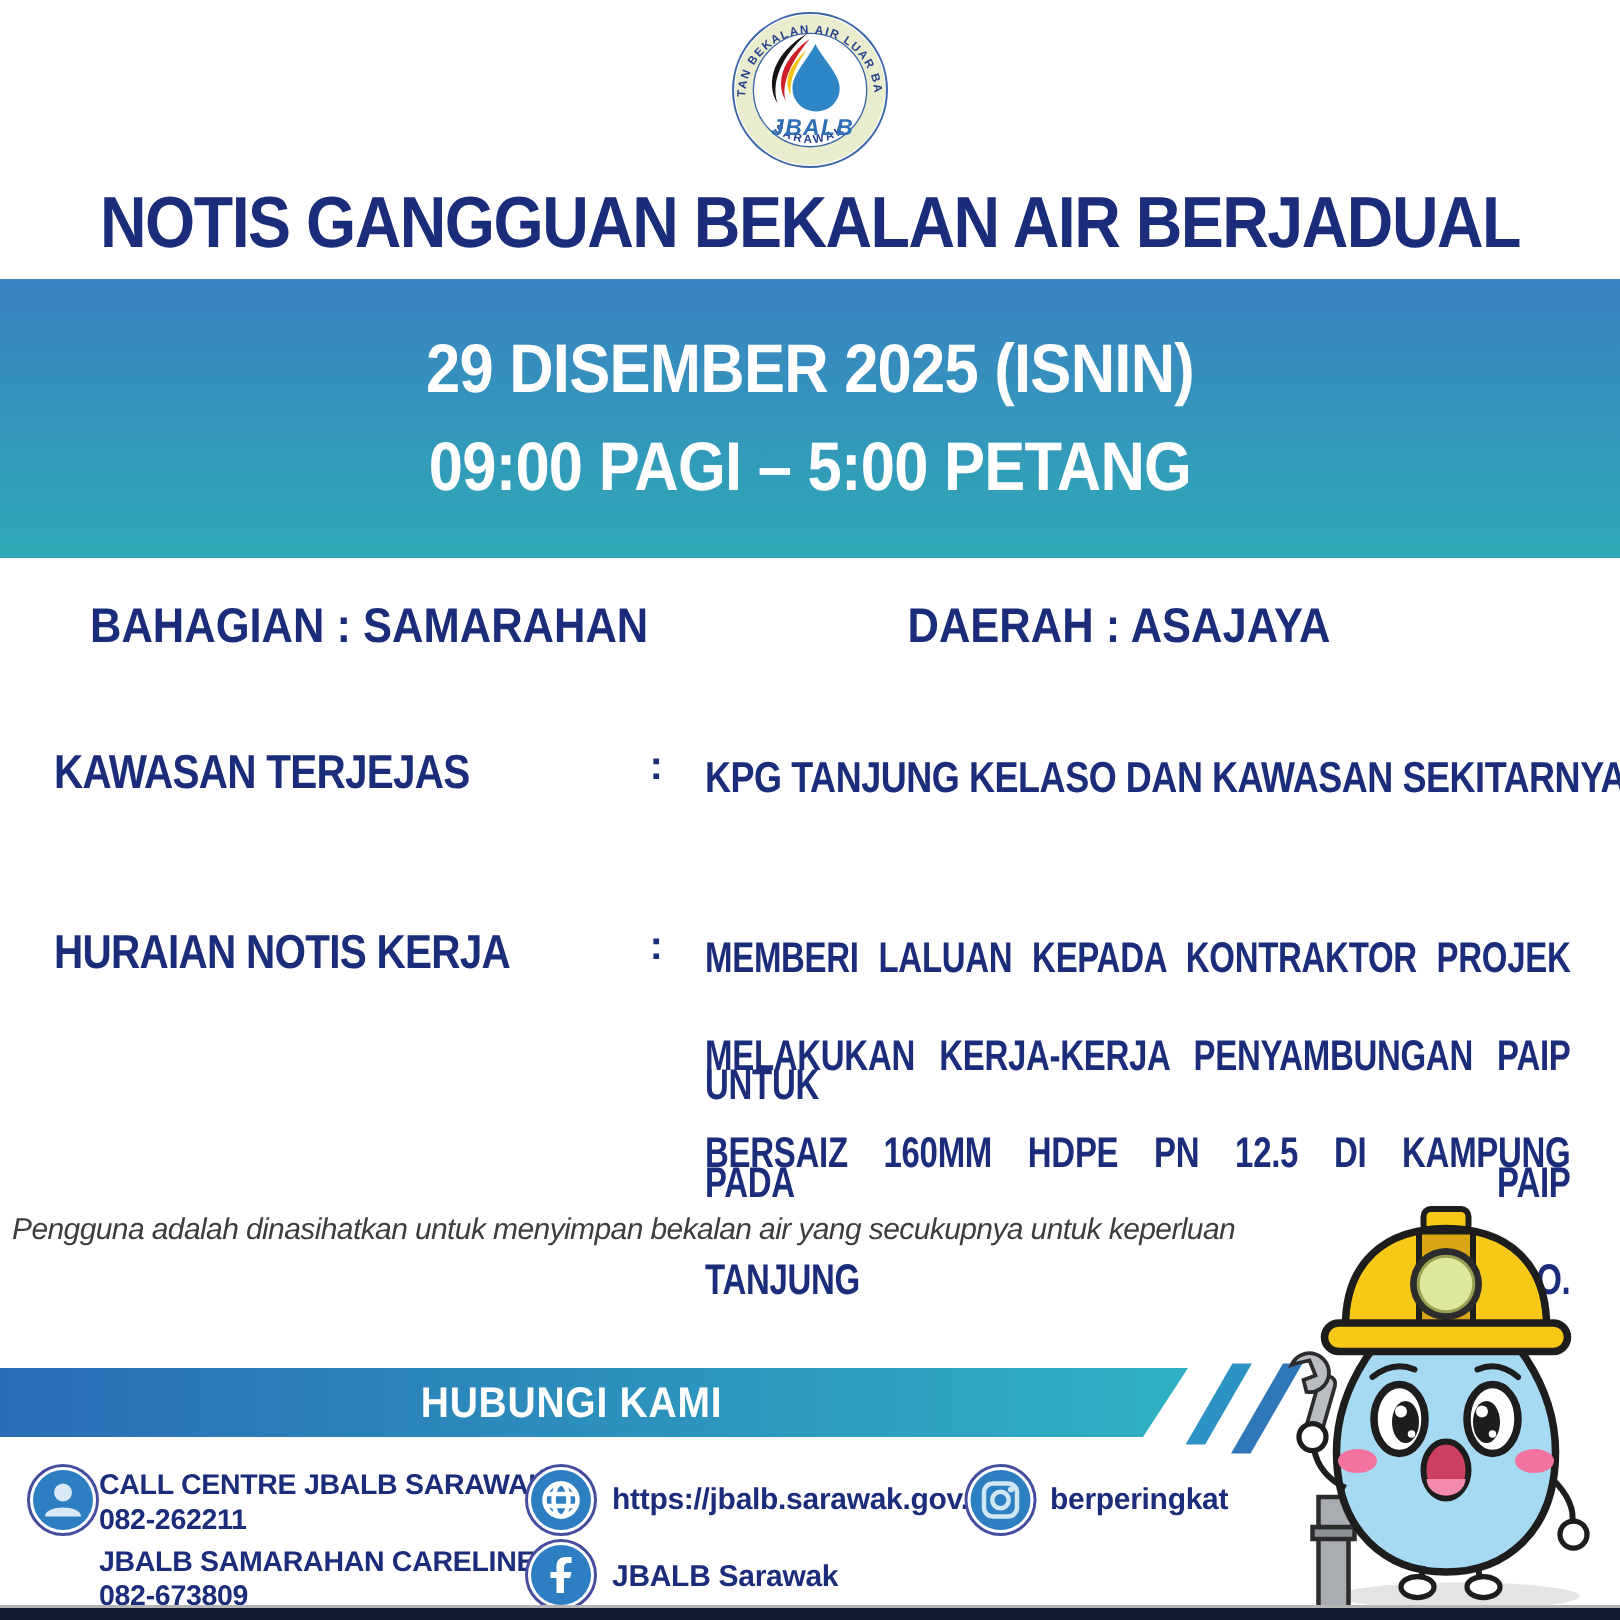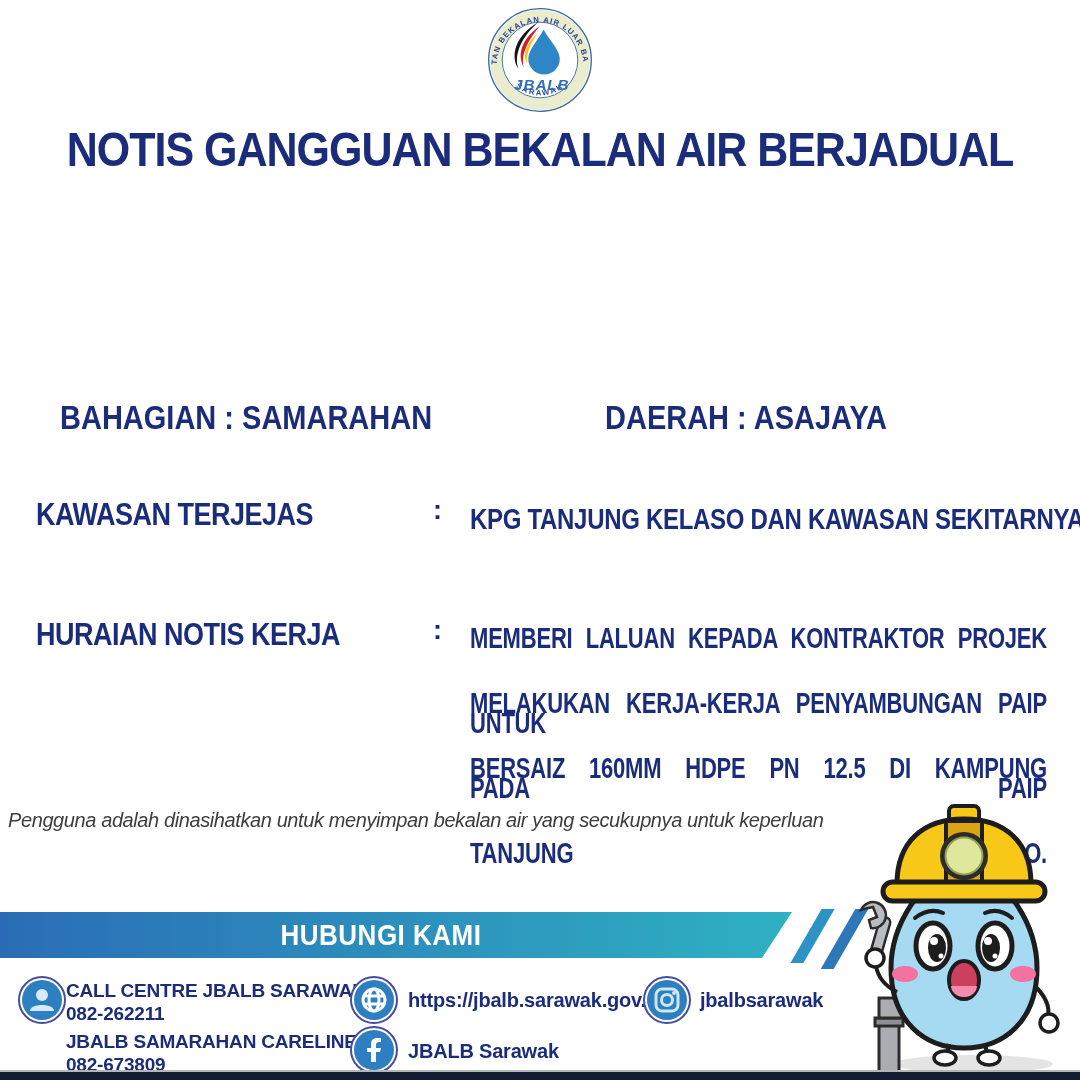--- a/index.html
+++ b/index.html
@@ -90,20 +90,24 @@
       <path d="M58 18 C34 32 26 54 36 70 C30 52 42 32 58 18 Z" fill="#141414"></path>
       <path d="M60 22 C40 36 34 54 42 68 C38 54 48 36 60 22 Z" fill="#cf1f26"></path>
       <path d="M58 30 C44 42 40 54 46 64 C44 54 50 40 58 30 Z" fill="#f4c40e"></path>
       <path d="M64 26 C58 38 47 48 47 59 A 17.5 17 0 0 0 82 59 C82 48 70 38 64 26 Z" fill="#2f86c6"></path>
     </g>
     <text x="62" y="93" text-anchor="middle" font-family="Liberation Sans, sans-serif" font-size="17" font-weight="bold" font-style="italic" fill="#2f6fb5" letter-spacing="1">JBALB</text>
   </svg>
 
   <div class="title">NOTIS GANGGUAN BEKALAN AIR BERJADUAL</div>
 
+  <div class="banner">
+    <div class="line">29 DISEMBER 2025 (ISNIN)</div>
+    <div class="line">09:00 PAGI – 5:00 PETANG</div>
+  </div>
 
   <div class="region" style="left:60px;">BAHAGIAN : SAMARAHAN</div>
   <div class="region" style="left:605px;">DAERAH : ASAJAYA</div>
 
   <div class="dlabel" style="top:497px;">KAWASAN TERJEJAS</div>
   <div class="dcolon" style="top:495px;">:</div>
   <div class="kvalue" style="top:503px;">KPG TANJUNG KELASO DAN KAWASAN SEKITARNYA.</div>
 
   <div class="dlabel" style="top:617px;">HURAIAN NOTIS KERJA</div>
   <div class="dcolon" style="top:615px;">:</div>
@@ -159,21 +163,21 @@
 
   <div class="icon-ring" style="left:643px;top:976px;">
     <div class="icon-circle">
       <svg width="40" height="40" viewBox="0 0 40 40">
         <rect x="9" y="9" width="22" height="22" rx="6" fill="none" stroke="#cfe6f5" stroke-width="3"></rect>
         <circle cx="20" cy="20" r="5.5" fill="none" stroke="#cfe6f5" stroke-width="3"></circle>
         <circle cx="27" cy="13" r="2" fill="#cfe6f5"></circle>
       </svg>
     </div>
   </div>
-  <div class="ctext big" style="left:700px;top:989px;">jbalbsarawak</div>
+  <div class="ctext big" style="left:700px;top:989px;">berperingkat</div>
 
   <svg class="mascot" viewBox="0 0 235 292">
     <ellipse cx="128" cy="278" rx="80" ry="9" fill="#e4e4e4"></ellipse>
 
     <g>
       <rect x="34" y="236" width="20" height="50" fill="#a9adb2" stroke="#2c2c2c" stroke-width="3"></rect>
       <rect x="30" y="232" width="28" height="8" fill="#8d9196" stroke="#2c2c2c" stroke-width="3"></rect>
       <rect x="34" y="212" width="42" height="20" fill="#a9adb2" stroke="#2c2c2c" stroke-width="3"></rect>
       <rect x="72" y="208" width="9" height="28" fill="#8d9196" stroke="#2c2c2c" stroke-width="3"></rect>
     </g>

